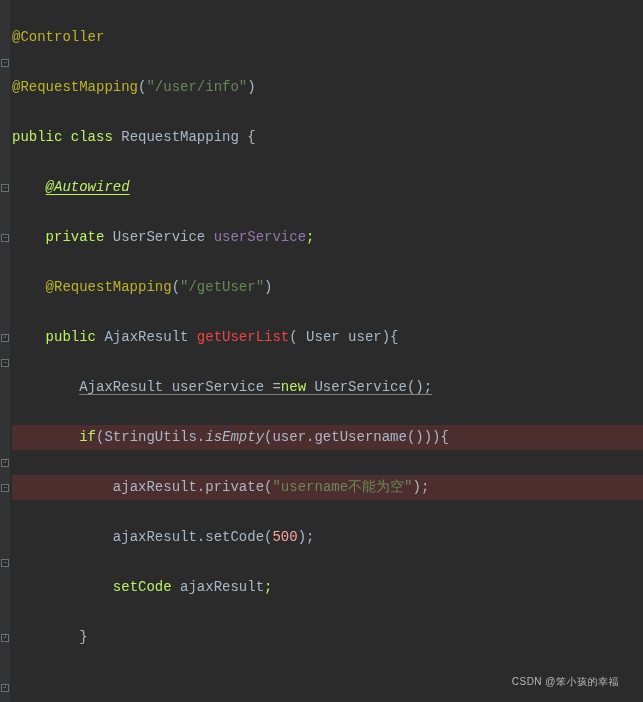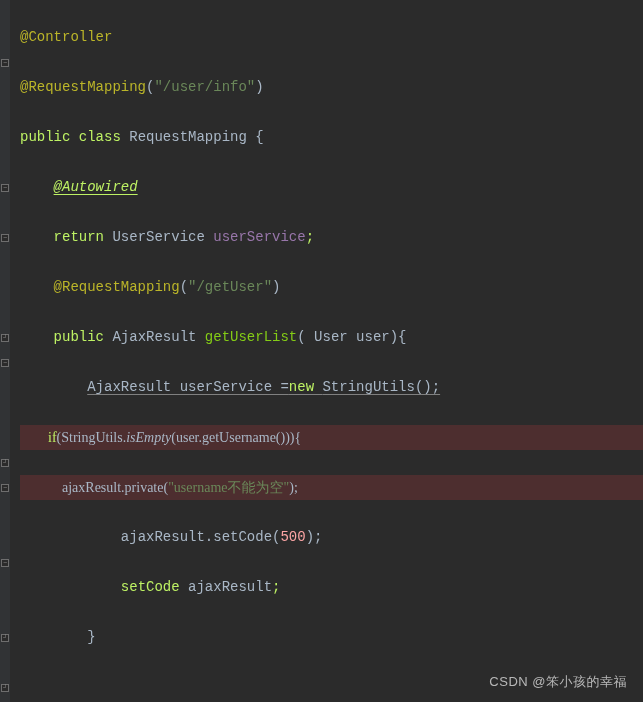--- a/index.html
+++ b/index.html
@@ -34,48 +34,46 @@
       font-size: 7px;
       line-height: 7px;
       text-align: center;
       color: #888;
     }
     .code {
       flex: 1;
       padding-left: 2px;
       white-space: pre;
       position: relative;
-      margin-left: 8px;
     }
     .line {
       height: 25px;
       position: relative;
       padding-left: 0;
     }
     .hl-line {
       background: #4d2e2f;
-      font-family: Liberation Serif, serif;
     }
     .annotation { color: #bbb529; }
     .keyword { color: #bef264; }
     .string { color: #6a8759; }
     .number { color: #fca5a5; }
-    .method-decl { color: #84cc16; }
+    .method-decl { color: #ef4444; }
     .static-method { font-style: italic; color: #a9b7c6; }
     .field { color: #9876aa; }
     .plain { color: #a9b7c6; }
     .underline { text-decoration: underline; text-decoration-color: #808080; text-underline-offset: 3px; }
     .autowired { color: #bef264; font-style: italic; text-decoration: underline; text-underline-offset: 3px; }
     .watermark {
       position: absolute;
       bottom: 8px;
-      right: 16px;
+      right: 24px;
       color: #d0d0d0;
       font-family: sans-serif;
-      font-size: 13px;
+      font-size: 10px;
       opacity: 0.85;
       letter-spacing: 0.5px;
     }
   </style>
 </head>
 <body>
 
 <div class="editor">
   <div class="gutter">
     <div class="fold-mark" style="top:59px;">−</div>
@@ -87,24 +85,24 @@
     <div class="fold-mark" style="top:484px;">−</div>
     <div class="fold-mark" style="top:559px;">−</div>
     <div class="fold-mark" style="top:634px;">┘</div>
     <div class="fold-mark" style="top:684px;">┘</div>
   </div>
   <div class="code">
 <div class="line"><span class="annotation">@Controller</span></div>
 <div class="line"><span class="annotation">@RequestMapping</span><span class="plain">(</span><span class="string">"/user/info"</span><span class="plain">)</span></div>
 <div class="line"><span class="keyword">public </span><span class="keyword">class </span><span class="plain">RequestMapping </span><span class="plain">{</span></div>
 <div class="line"><span>    </span><span class="autowired">@Autowired</span></div>
-<div class="line"><span>    </span><span class="keyword">return </span><span class="plain">UserService </span><span class="field">userService</span><span class="keyword">;</span></div>
+<div class="line"><span>    </span><span class="keyword">private </span><span class="plain">UserService </span><span class="field">userService</span><span class="keyword">;</span></div>
 <div class="line"><span>    </span><span class="annotation">@RequestMapping</span><span class="plain">(</span><span class="string">"/getUser"</span><span class="plain">)</span></div>
 <div class="line"><span>    </span><span class="keyword">public </span><span class="plain">AjaxResult </span><span class="method-decl">getUserList</span><span class="plain">(</span><span class="plain"> User user)</span><span class="plain">{</span></div>
-<div class="line"><span>        </span><span class="plain underline">AjaxResult userService =</span><span class="keyword underline">new </span><span class="plain underline">StringUtils();</span></div>
+<div class="line"><span>        </span><span class="plain underline">AjaxResult userService =</span><span class="keyword underline">new </span><span class="plain underline">UserService();</span></div>
 <div class="line hl-line"><span>        </span><span class="keyword">if</span><span class="plain">(StringUtils.</span><span class="static-method">isEmpty</span><span class="plain">(user.getUsername())){</span></div>
 <div class="line hl-line"><span>            </span><span class="plain">ajaxResult.private(</span><span class="string">"username不能为空"</span><span class="plain">);</span></div>
 <div class="line"><span>            </span><span class="plain">ajaxResult.setCode(</span><span class="number">500</span><span class="plain">);</span></div>
 <div class="line"><span>            </span><span class="keyword">setCode </span><span class="plain">ajaxResult</span><span class="keyword">;</span></div>
 <div class="line"><span>        </span><span class="plain">}</span></div>
 
 
 
 
 

